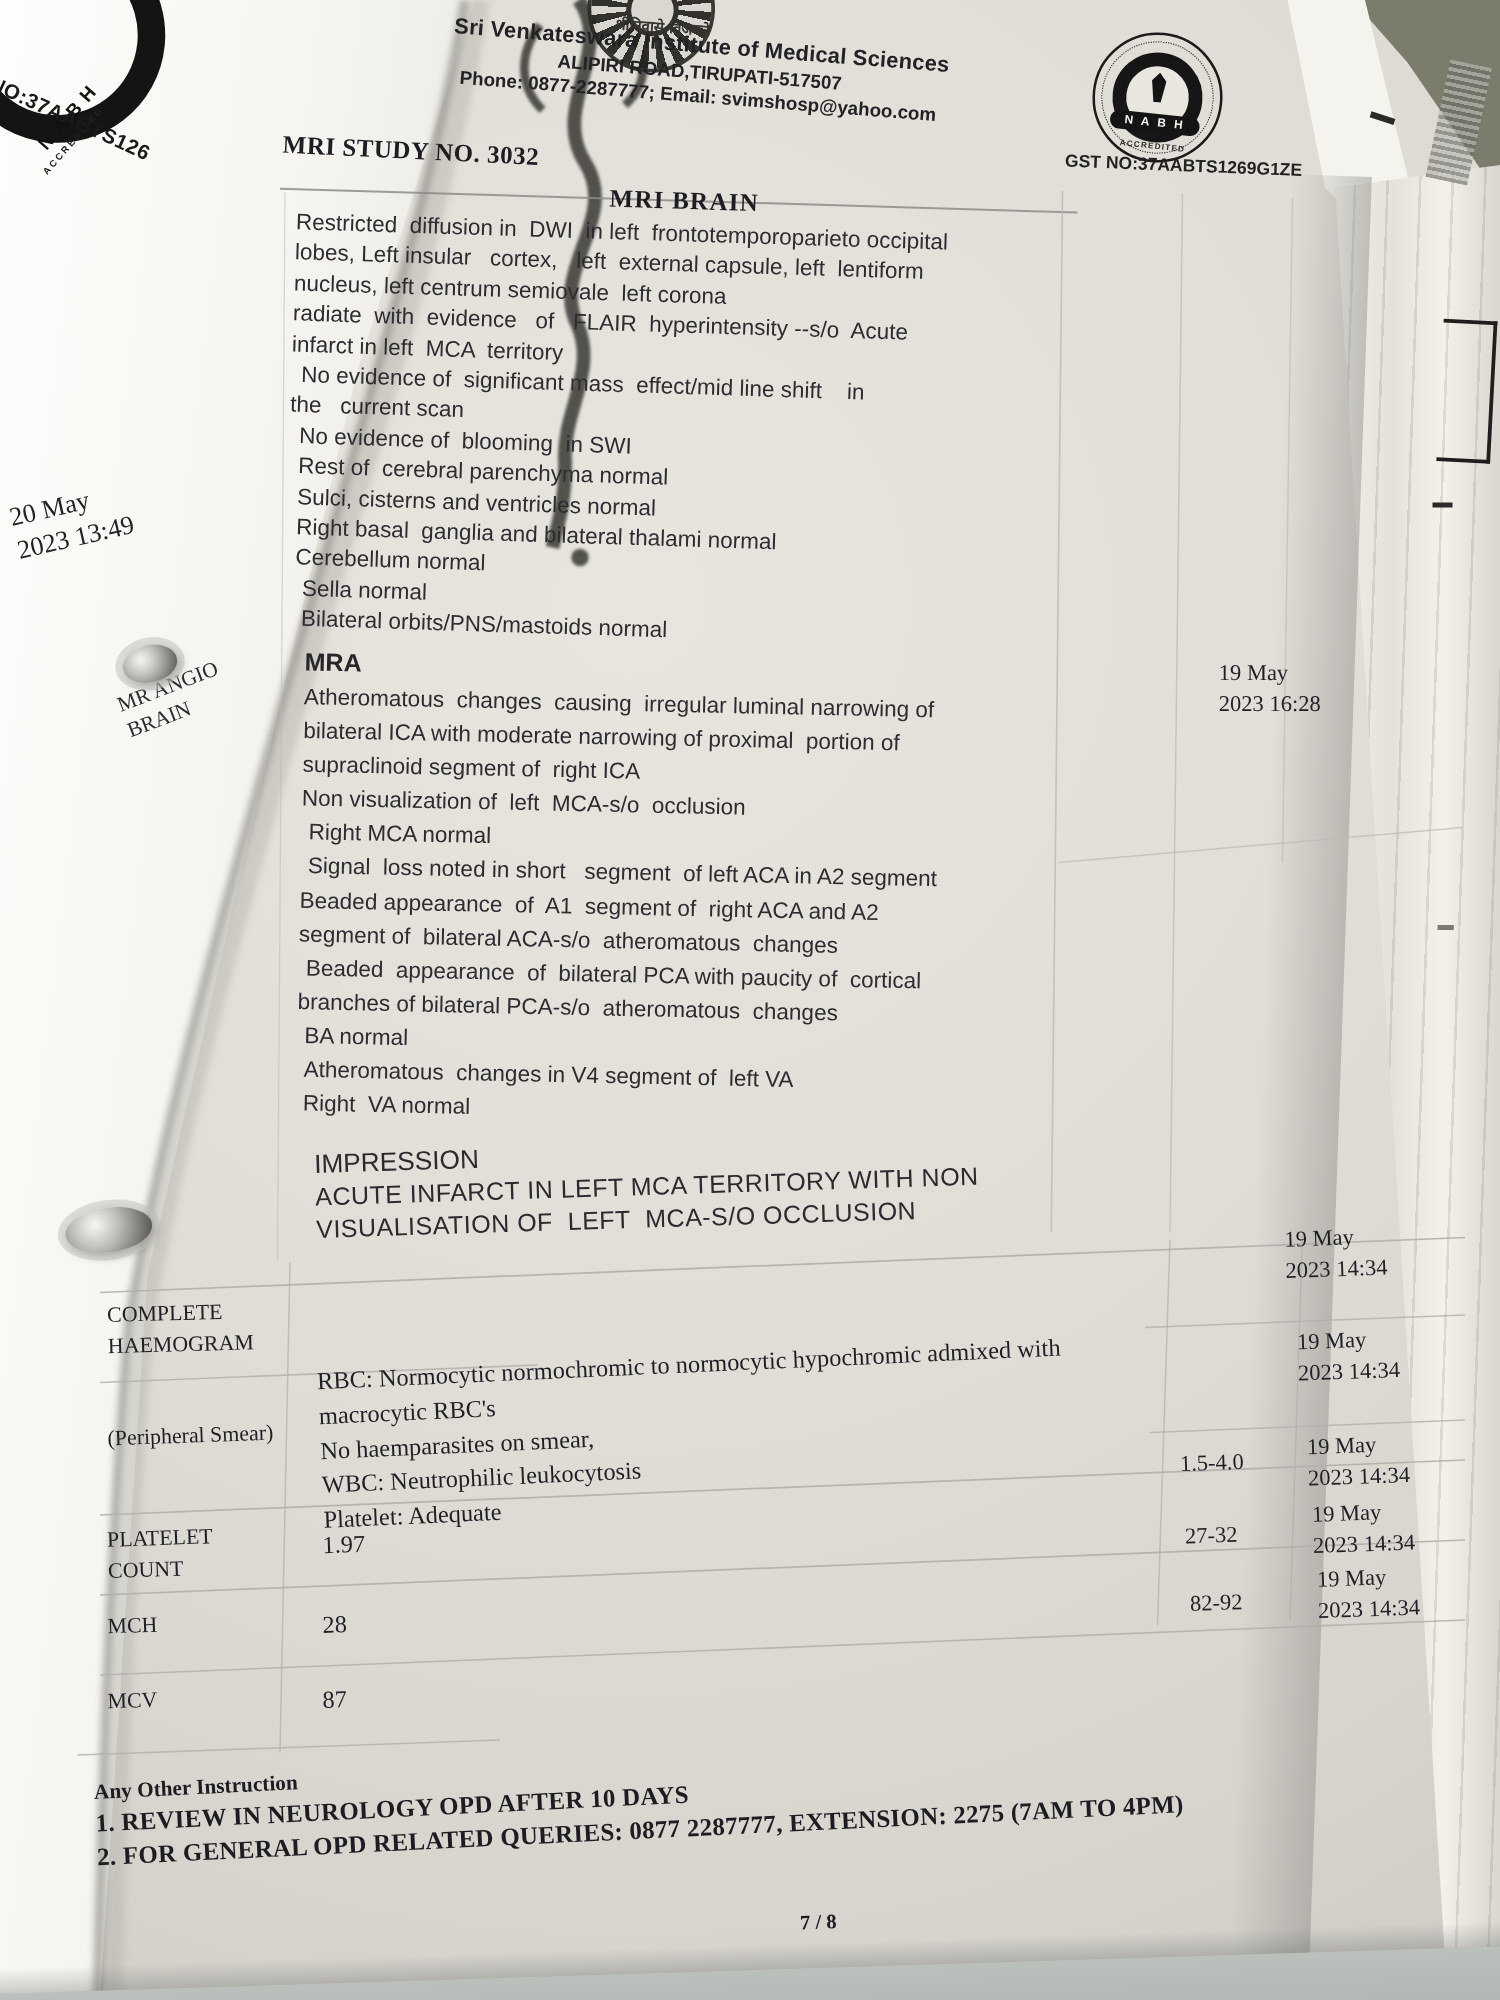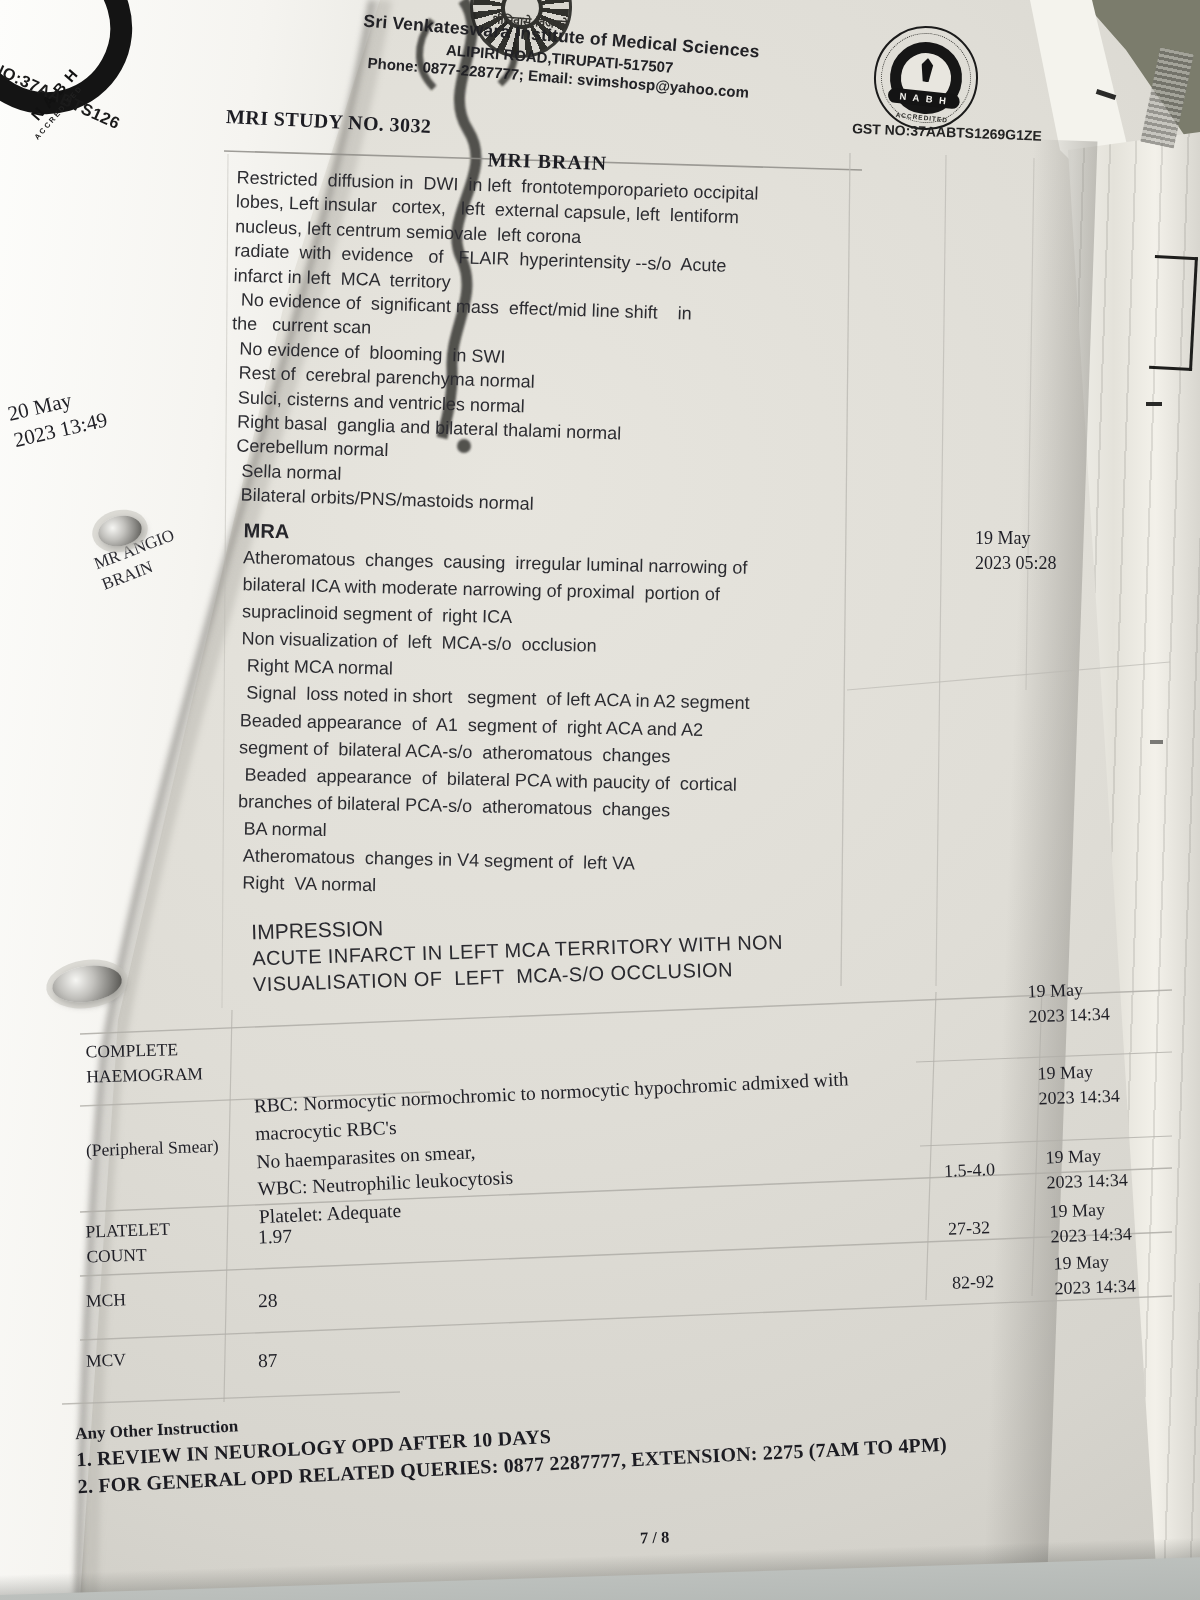--- a/index.html
+++ b/index.html
@@ -221,21 +221,21 @@
     <div class="mra-ln ln">Beaded appearance  of  A1  segment of  right ACA and A2</div>
     <div class="mra-ln ln">segment of  bilateral ACA-s/o  atheromatous  changes</div>
     <div class="mra-ln ln" style="padding-left:6px">Beaded  appearance  of  bilateral PCA with paucity of  cortical</div>
     <div class="mra-ln ln">branches of bilateral PCA-s/o  atheromatous  changes</div>
     <div class="mra-ln ln" style="padding-left:6px">BA normal</div>
     <div class="mra-ln ln" style="padding-left:6px">Atheromatous  changes in V4 segment of  left VA</div>
     <div class="mra-ln ln" style="padding-left:6px">Right  VA normal</div>
   </div>
   <div class="abs datecell" style="left:975px;top:526px;transform:none">
     <div class="ln">19 May</div>
-    <div class="ln">2023 05:28</div>
+    <div class="ln">2023 16:28</div>
   </div>
 
   <div class="abs imp-block">
     <div class="imp-title">IMPRESSION</div>
     <div class="imp-ln ln">ACUTE INFARCT IN LEFT MCA TERRITORY WITH NON</div>
     <div class="imp-ln ln">VISUALISATION OF  LEFT  MCA-S/O OCCLUSION</div>
   </div>
 
   <div class="abs datecell" style="left:1028px;top:978px">
     <div class="ln">19 May</div>

